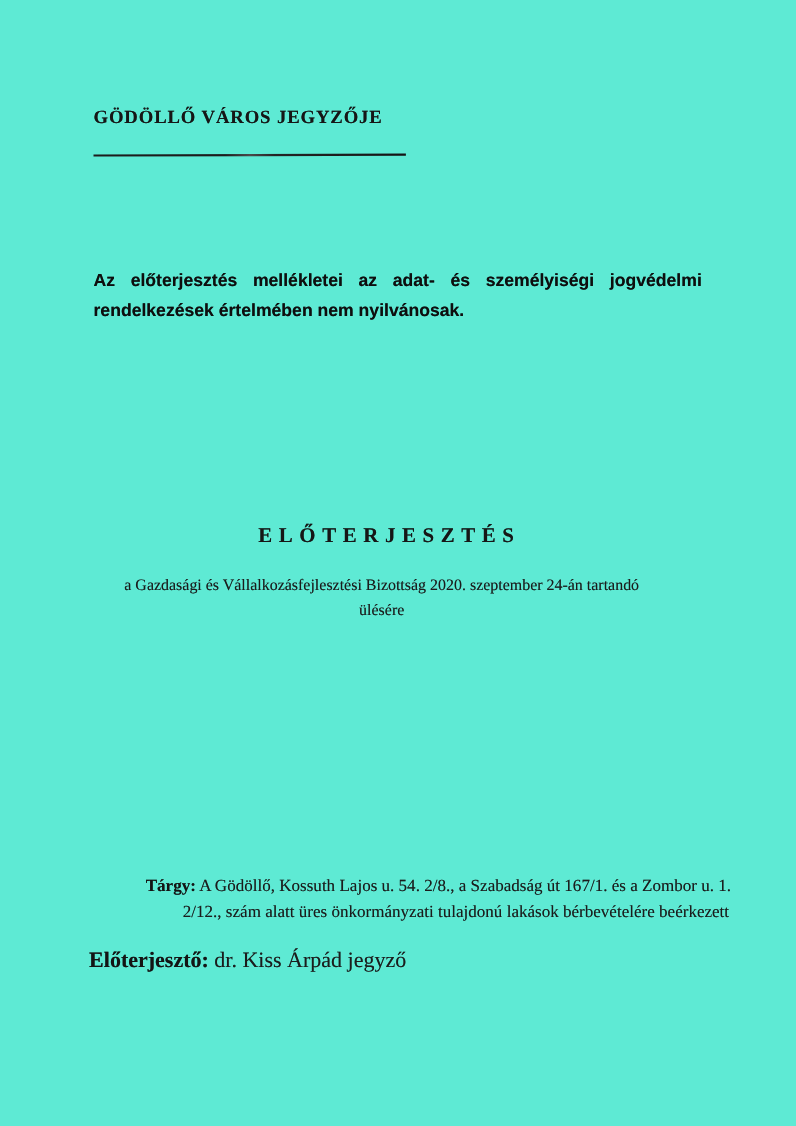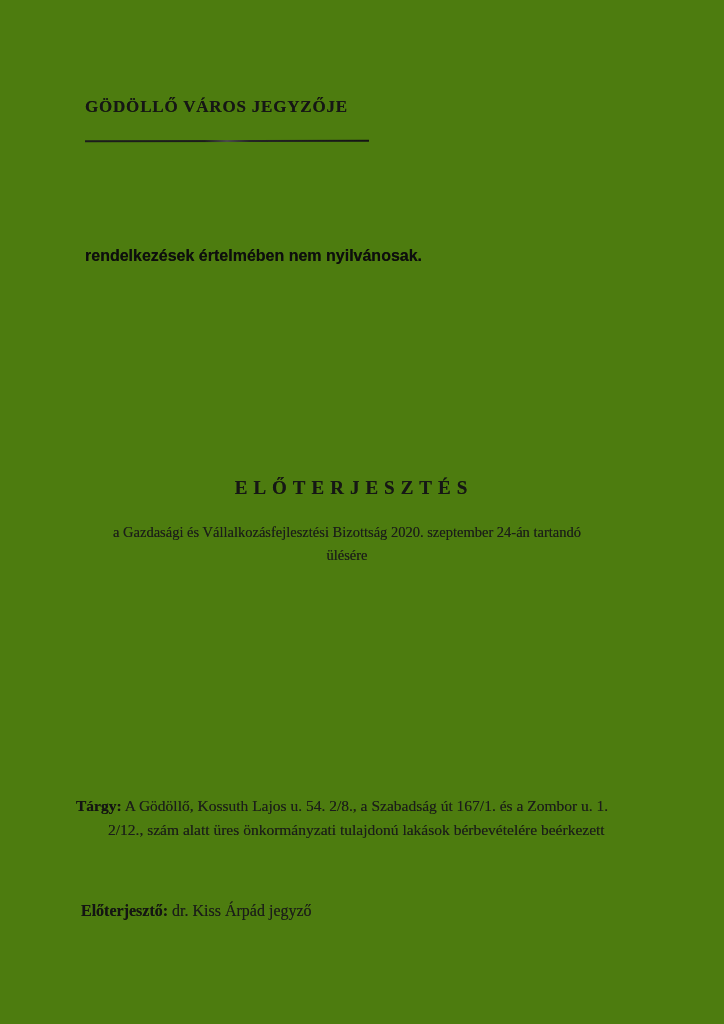--- a/index.html
+++ b/index.html
@@ -2,21 +2,21 @@
 <html><head>
 <meta charset="utf-8">
 <style>
   * { margin: 0; padding: 0; box-sizing: border-box; }
   html, body { background: #9a9a9a; }
   .page {
     position: relative;
     width: 724px;
     height: 1024px;
     margin: 0 auto;
-    background: #4d7c0f;
+    background: #5eead4;
     overflow: hidden;
     color: #1a1a1a;
     font-family: "Liberation Serif", serif;
   }
   
   .issuer {
     position: absolute;
     left: 85px;
     top: 97px;
     font-family: "Liberation Serif", serif;
@@ -80,58 +80,60 @@
     transform: translateX(-15px);
     font-family: "Liberation Serif", serif;
     font-size: 14.5px;
     line-height: 23px;
     color: #1c1c1c;
     text-shadow: 0 0 0.4px rgba(0,0,0,0.45);
   }
   
   .subject {
     position: absolute;
-    left: 76px;
+    left: 96px;
     top: 794px;
     width: 605px;
     font-family: "Liberation Serif", serif;
     font-size: 15.5px;
     line-height: 24px;
     color: #1c1c1c;
     text-shadow: 0 0 0.4px rgba(0,0,0,0.45);
+    text-align: center;
   }
   .subject .label,
   .presenter .label {
     font-weight: bold;
     color: #141414;
     text-shadow: 0 0 0.5px rgba(0,0,0,0.55);
   }
   .subject .cont { margin-left: 32px; }
   
   .presenter {
     position: absolute;
     left: 81px;
-    top: 902px;
+    top: 862px;
     font-family: "Liberation Serif", serif;
-    font-size: 16px;
+    font-size: 20px;
     color: #1c1c1c;
     text-shadow: 0 0 0.4px rgba(0,0,0,0.45);
     white-space: nowrap;
   }
 </style>
 </head>
 <body>
 
 <div class="page">
 
   <div class="issuer">GÖDÖLLŐ VÁROS JEGYZŐJE</div>
 
   <div class="header-rule"></div>
 
   <div class="confidential">
+    <div class="just-line">Az előterjesztés mellékletei az adat- és személyiségi jogvédelmi</div>
     <div>rendelkezések értelmében nem nyilvánosak.</div>
   </div>
 
   <div class="doc-title">ELŐTERJESZTÉS</div>
 
   <div class="session">
     <div>a Gazdasági és Vállalkozásfejlesztési Bizottság 2020. szeptember 24-án tartandó</div>
     <div>ülésére</div>
   </div>
 

